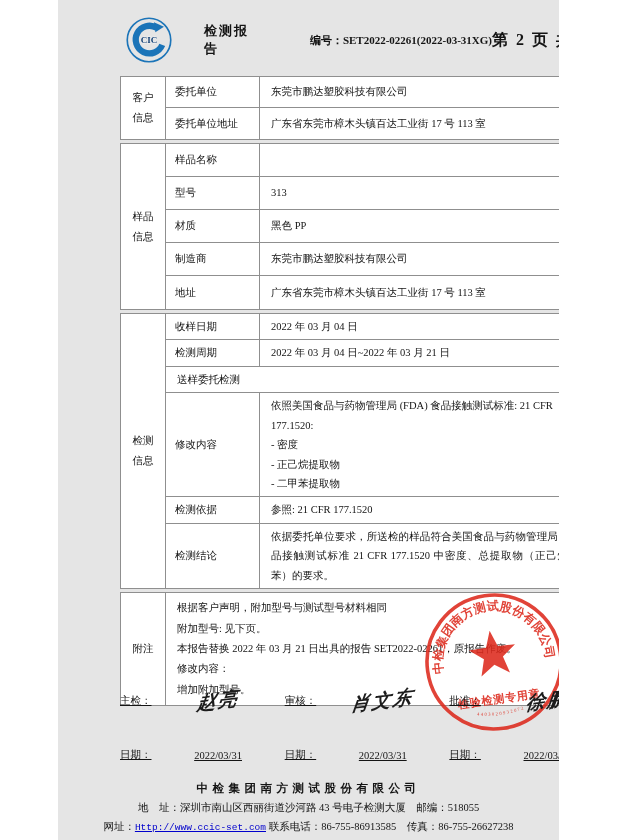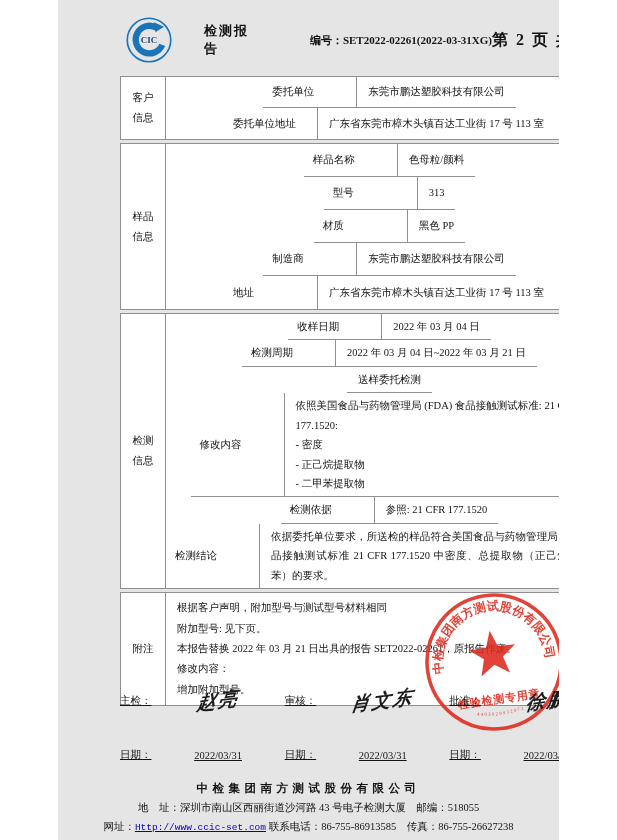--- a/index.html
+++ b/index.html
@@ -15,21 +15,21 @@
   .logo { width:58px; height:52px; flex:0 0 auto; }
   .hdr-title { font-size:13px; font-weight:bold; margin-left:26px; letter-spacing:2px; }
   .hdr-no { margin-left:52px; font-size:11px; font-weight:bold; white-space:nowrap;text-align:center; }
   .hdr-page { margin-left:auto; font-size:16px; font-weight:bold; letter-spacing:2px; white-space:nowrap; }
   
   .doc-table { position:absolute; left:62px; top:76px; width:494px; }
   .section { display:flex; border:1px solid #8f8f8f; margin-bottom:3px; background:#fff; }
   .sec-label { flex:0 0 45px; border-right:1px solid #8f8f8f; display:flex;
                align-items:center; justify-content:center; text-align:center;
                font-size:10.5px; line-height:1.9; white-space:pre-line; }
-  .rows { flex:1 1 auto; display:flex; flex-direction:column;align-items:center; }
+  .rows { flex:1 1 auto; display:flex; flex-direction:column; }
   .row { display:flex; border-bottom:1px solid #8f8f8f; }
   .row:last-child { border-bottom:none; }
   .cell-field { flex:0 0 94px; border-right:1px solid #8f8f8f; padding:3px 9px;
                 display:flex; align-items:center; font-size:10.5px; white-space:pre-line; }
   .cell-value { flex:1 1 auto; padding:3px 11px; display:flex; align-items:center;
                 font-size:10.5px; line-height:1.85; white-space:pre-line; }
   .cell-merged { flex:1 1 auto; padding:5px 11px; font-size:10.5px; line-height:1.95;
                  white-space:pre-line; }
   .h31 { min-height:31px; } .h33 { min-height:33px; } .h26 { min-height:26px; }
   .justify { text-align:justify; }
@@ -89,21 +89,20 @@
         </div>
       </div>
     </div>
 
     <div class="section">
       <div class="sec-label">样品
 信息</div>
       <div class="rows">
         <div class="row h33">
           <div class="cell-field">样品名称</div>
-          <div class="cell-value">色母粒/颜料</div>
         </div>
         <div class="row h33">
           <div class="cell-field">型号</div>
           <div class="cell-value">313</div>
         </div>
         <div class="row h33">
           <div class="cell-field">材质</div>
           <div class="cell-value">黑色 PP</div>
         </div>
         <div class="row h33">

